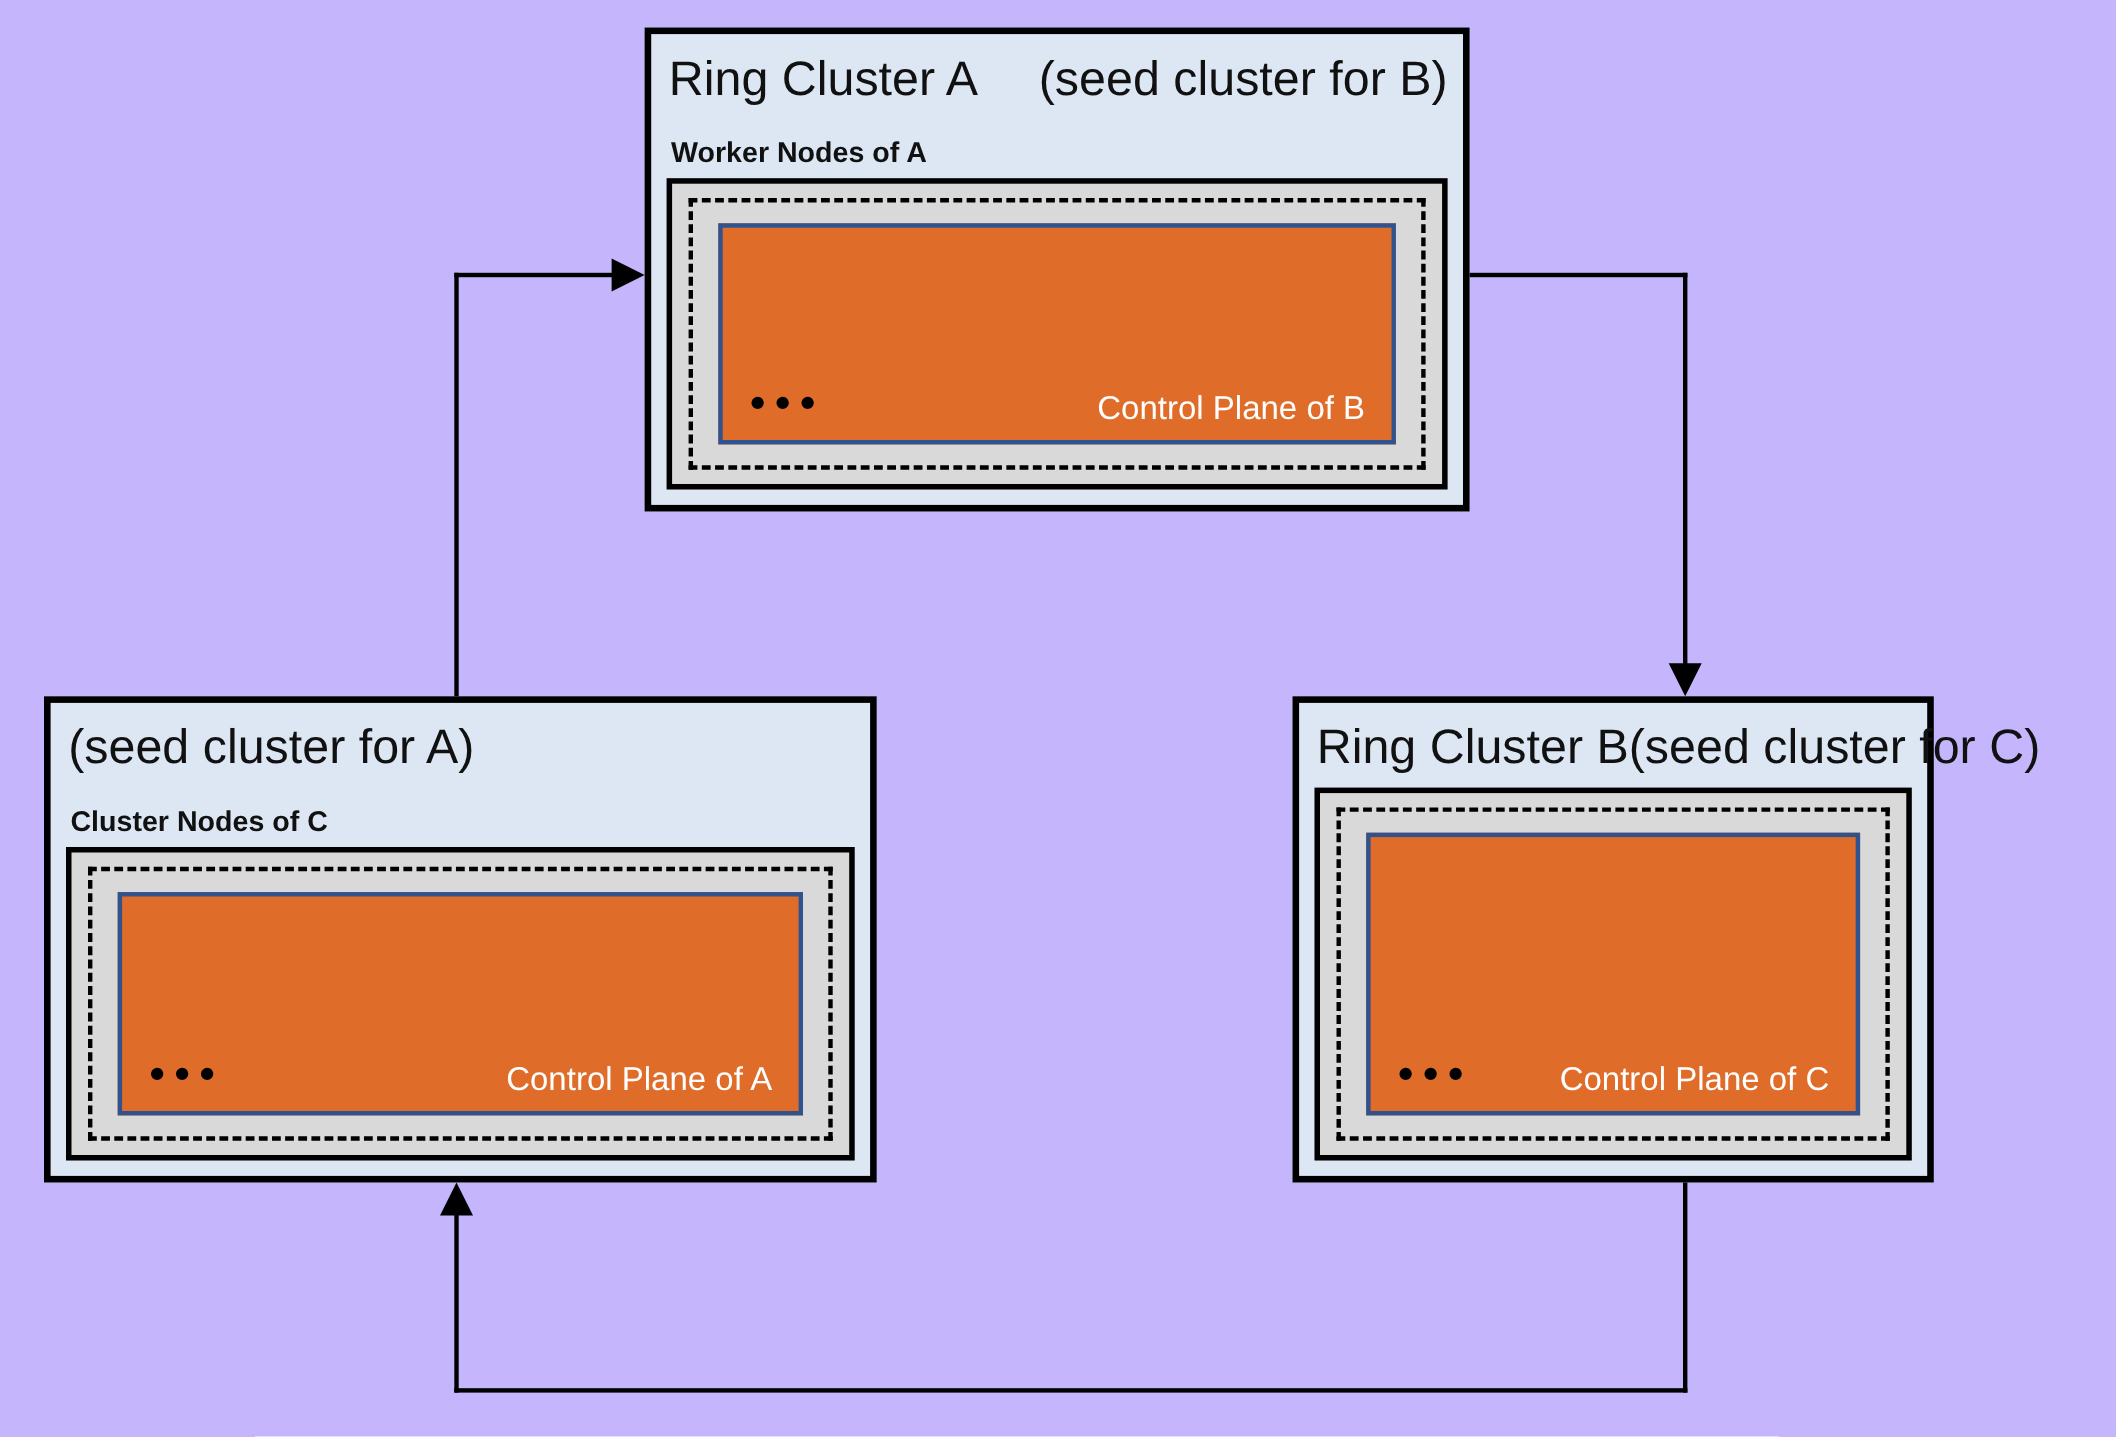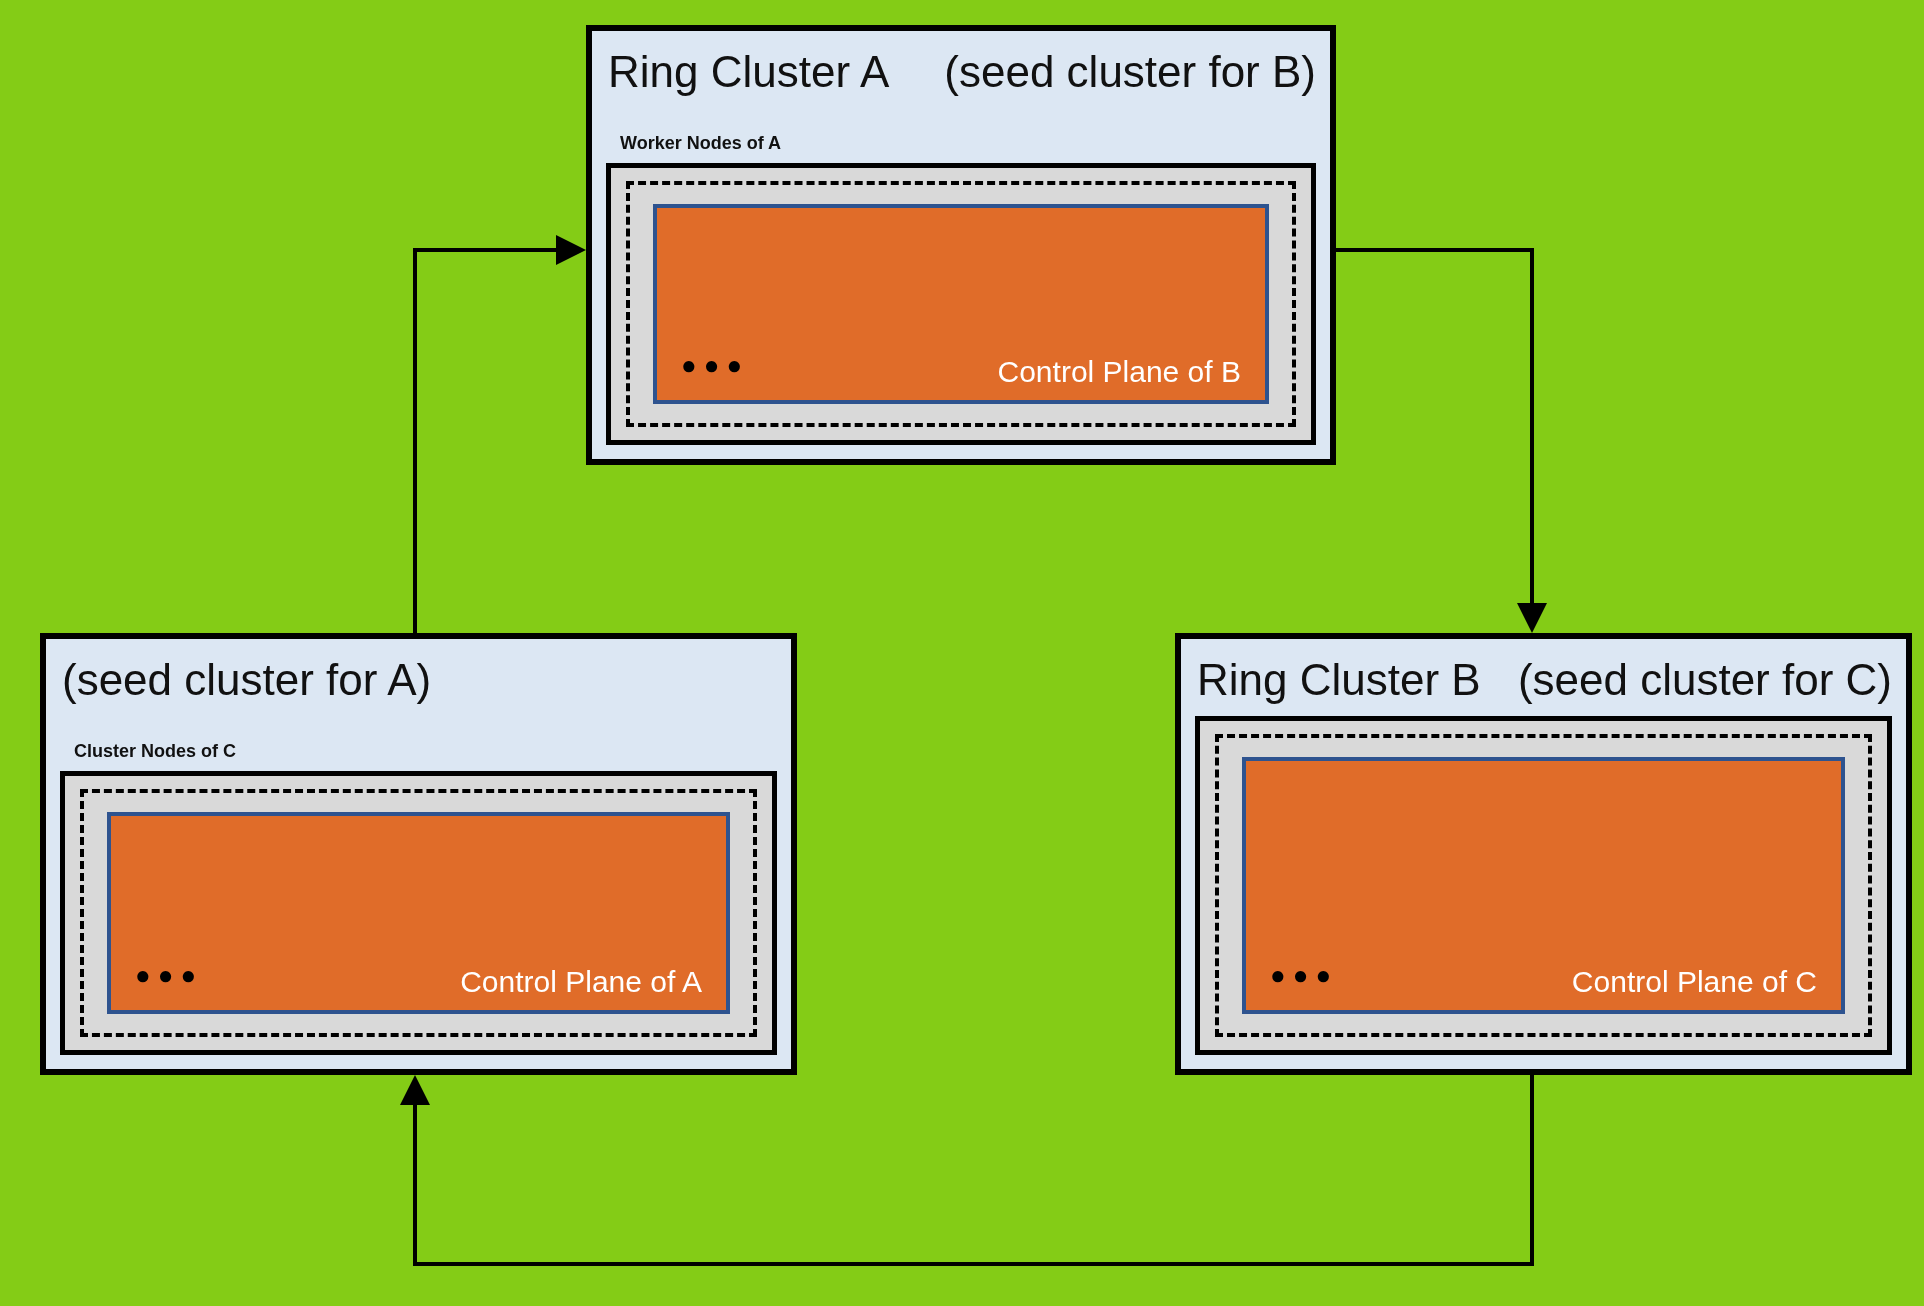--- a/index.html
+++ b/index.html
@@ -7,51 +7,51 @@
     --worker-box-bg:#d9d9d9;
     --control-plane-bg:#e06c29;
     --control-plane-border:#2e538f;
     --line-color:#000000;
   }
   html,body{margin:0;padding:0;background:#ffffff;}
   body{font-family:"Liberation Sans", sans-serif;}
   .canvas{
     position:relative;
     width:1924px;height:1306px;
-    background:#84cc16;
+    background:#c4b5fd;
     overflow:hidden;
   }
 
   
   .cluster{
     position:absolute;
     background:var(--cluster-bg);
     border:6px solid var(--line-color);
     box-sizing:border-box;
     display:flex;
     flex-direction:column;
   }
   .cluster-a{left:586px;top:25px;width:750px;height:440px;}
   .cluster-c{left:40px;top:633px;width:757px;height:442px;}
-  .cluster-b{left:1175px;top:633px;width:737px;height:442px;}
+  .cluster-b{left:1175px;top:633px;width:583px;height:442px;}
 
   .cluster-title-row{
     display:flex;
     justify-content:space-between;
     align-items:baseline;
     padding:16px 14px 0 16px;
     font-size:44px;
     line-height:1.15;
     color:#111;
     white-space:nowrap;
   }
   .worker-label{
-    margin-top:36px;
-    padding-left:28px;
-    font-size:18px;
+    margin-top:26px;
+    padding-left:18px;
+    font-size:26px;
     font-weight:700;
     color:#111;
     line-height:1.1;
   }
   .worker-box{
     flex:1;
     margin:10px 14px 14px 14px;
     border:5px solid var(--line-color);
     background:var(--worker-box-bg);
     position:relative;

